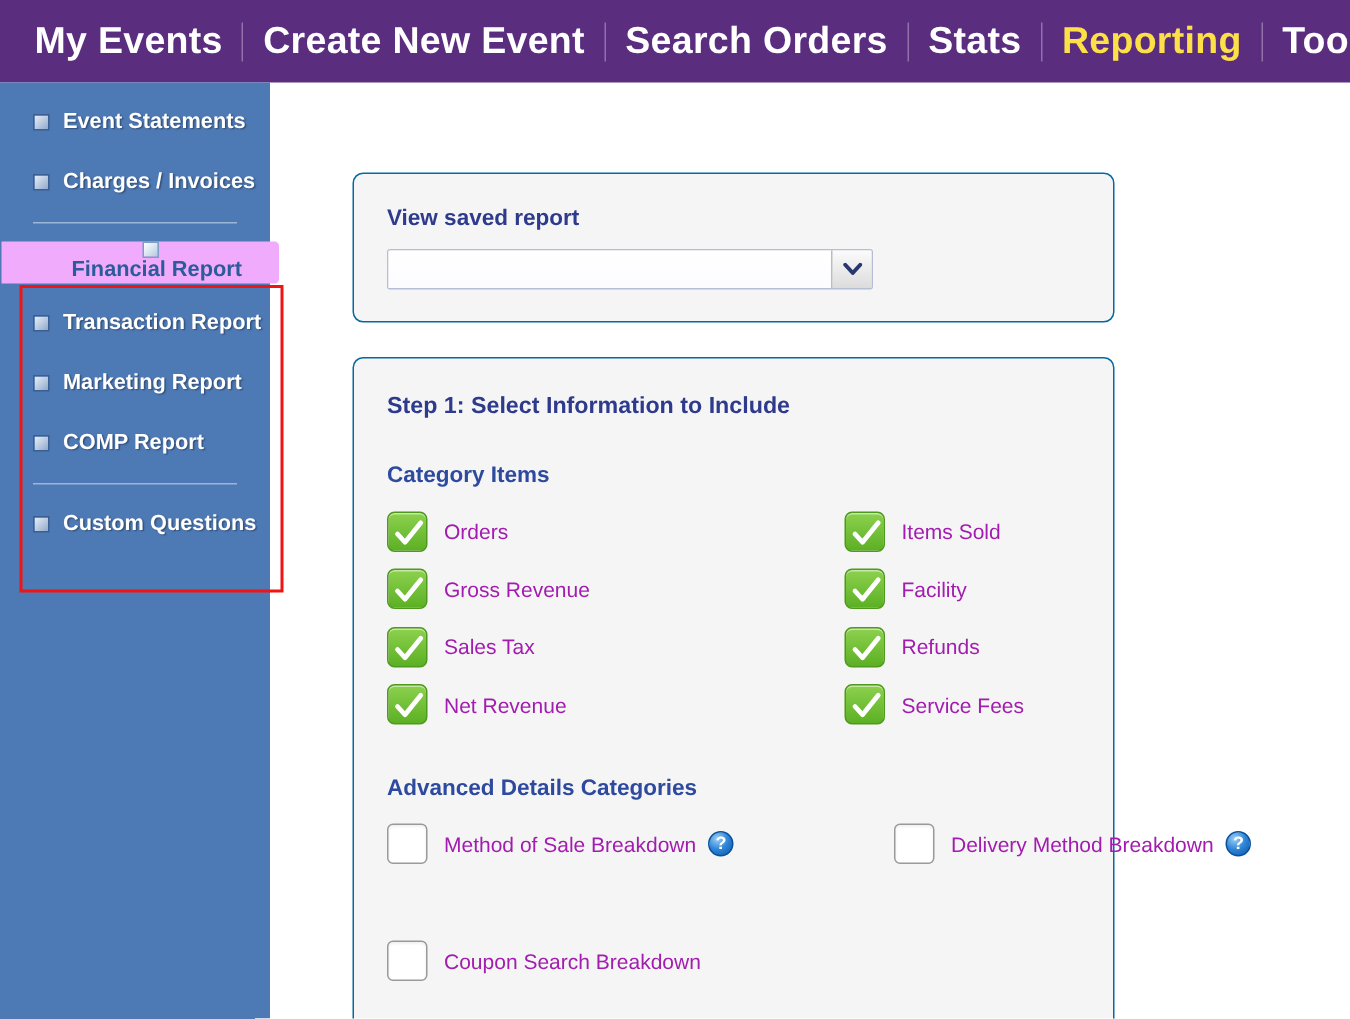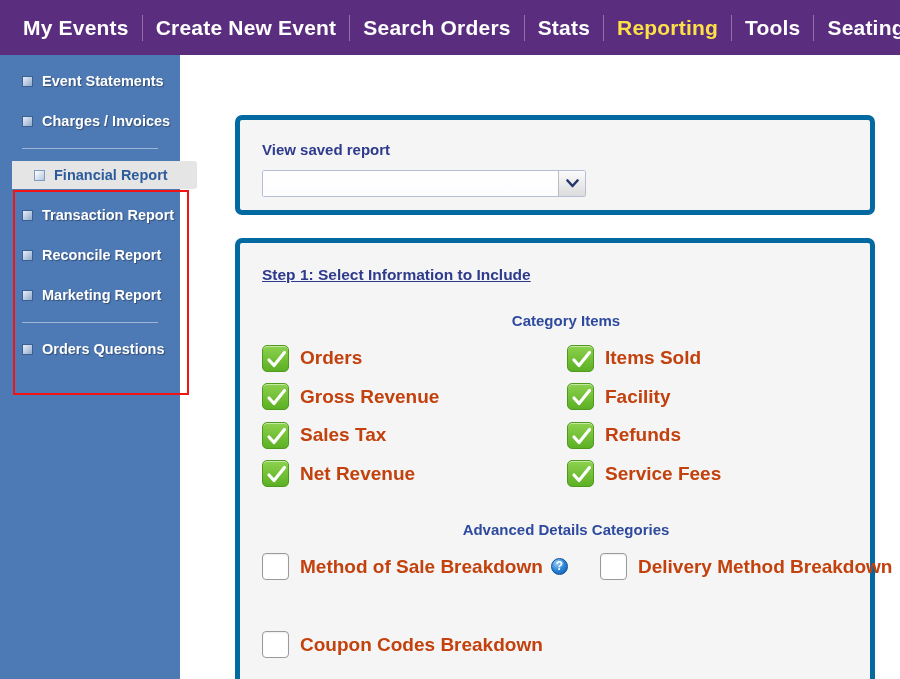--- a/index.html
+++ b/index.html
@@ -15,21 +15,21 @@
   .topnav {
     position: absolute; left:0; top:0; width:900px; height:55px;
     background:#5a2d7f;
     display:flex; align-items:center;
     padding-left:10px;
     white-space:nowrap;
     overflow:hidden;
   }
   .navitem {
     color:#ffffff;
-    font-size:21px;
+    font-size:25px;
     font-weight:bold;
     letter-spacing:0.2px;
     padding:0 13px;
     line-height:55px;
     cursor:pointer;
   }
   .navitem.active { color:#fde047; }
   .navsep {
     width:1px; height:26px; background:rgba(255,255,255,0.33);
     flex:0 0 1px;
@@ -55,24 +55,25 @@
     margin-right:9px;
   }
   .side-item .slabel {
     color:#ffffff;
     font-size:14.5px;
     font-weight:bold;
     text-shadow:1px 1px 1px rgba(0,0,0,0.35);
     white-space:nowrap;
   }
   .side-item.selected {
-    background:#e5e5e5;
-    margin-left:12px;
+    background:#f0abfc;
+    margin-left:1px;
     width:185px;
     border-radius:0 3px 3px 0;
+    flex-direction:column;
   }
   .side-item.selected .slabel {
     color:#2c5b9b;
     text-shadow:none;
   }
   .side-item.selected .bullet {
     background:linear-gradient(135deg,#ffffff 0%,#d7e2f0 55%,#b5c7de 100%);
     border:1px solid #7e9cc4;
   }
   .side-divider {
@@ -92,47 +93,45 @@
   
   .content {
     position:absolute; left:198px; top:78px;
     width:702px; height:601px;
     background:#ffffff;
     border-top-left-radius:9px;
   }
 
   .panel {
     background:#f5f5f5;
-    border:5px solid #0369a1;
+    border:1px solid #0369a1;
     border-radius:7px;
     margin:0 0 0 37px;
-    width:640px;
+    width:508px;
   }
   .panel-saved { margin-top:37px; height:100px; }
   .panel-step  { margin-top:23px; height:560px; }
 
   .panel-title {
     color:#2e3a8c;
     font-size:15px;
     font-weight:bold;
     padding:21px 0 0 22px;
   }
   .step-title {
     color:#2e3a8c;
     font-size:15.5px;
     font-weight:bold;
     padding:23px 0 0 22px;
-    text-decoration:underline;
   }
   .sub-title {
     color:#2e4a9e;
     font-size:15px;
     font-weight:bold;
     padding:28px 0 0 22px;
-    text-align:center;
   }
 
   
   .select-wrap {
     margin:12px 0 0 22px;
     width:324px; height:27px;
     display:flex;
     border:1px solid #b6bed6;
     background:#ffffff;
     border-radius:2px;
@@ -176,25 +175,24 @@
   }
   .cb-on svg { position:absolute; left:3px; top:3px; }
   .cb-off {
     width:27px; height:27px; flex:0 0 27px;
     border-radius:4px;
     background:#ffffff;
     border:1px solid #9a9a9a;
     box-shadow:inset 0 1px 2px rgba(0,0,0,0.07);
   }
   .cb-label {
-    font-size:19px;
-    color:#c2410c;
+    font-size:14px;
+    color:#a21caf;
     margin-left:11px;
     white-space:nowrap;
-    font-weight:bold;
   }
   .adv-grid {
     display:grid;
     grid-template-columns:305px 305px;
     padding:6px 0 0 22px;
     gap:33px;
   }
   .adv-grid .cb-row { height:45px; }
   .help-icon {
     width:17px; height:17px;
@@ -243,30 +241,30 @@
       <div class="side-item selected">
         <span class="bullet"></span>
         <span class="slabel">Financial Report</span>
       </div>
       <div class="side-item">
         <span class="bullet"></span>
         <span class="slabel">Transaction Report</span>
       </div>
       <div class="side-item">
         <span class="bullet"></span>
-        <span class="slabel">Reconcile Report</span>
-      </div>
-      <div class="side-item">
-        <span class="bullet"></span>
         <span class="slabel">Marketing Report</span>
       </div>
+      <div class="side-item">
+        <span class="bullet"></span>
+        <span class="slabel">COMP Report</span>
+      </div>
       <div class="side-divider"></div>
       <div class="side-item">
         <span class="bullet"></span>
-        <span class="slabel">Orders Questions</span>
+        <span class="slabel">Custom Questions</span>
       </div>
     </div>
   <div class="redbox" style="left:13px; top:190px; width:176px; height:205px;"></div>
 
   <div class="content">
 
     <div class="panel panel-saved">
       <div class="panel-title">View saved report</div>
       <div class="select-wrap">
         <div class="select-value"></div>
@@ -356,19 +354,19 @@
             <span class="cb-label">Method of Sale Breakdown</span>
             <span class="help-icon">?</span>
           </div>
           <div class="cb-row">
             <span class="cb-off"></span>
             <span class="cb-label">Delivery Method Breakdown</span>
             <span class="help-icon">?</span>
           </div>
           <div class="cb-row">
             <span class="cb-off"></span>
-            <span class="cb-label">Coupon Codes Breakdown</span>
+            <span class="cb-label">Coupon Search Breakdown</span>
           </div>
         </div>
     </div>
 
   </div>
 </div>
 
 </body></html>

